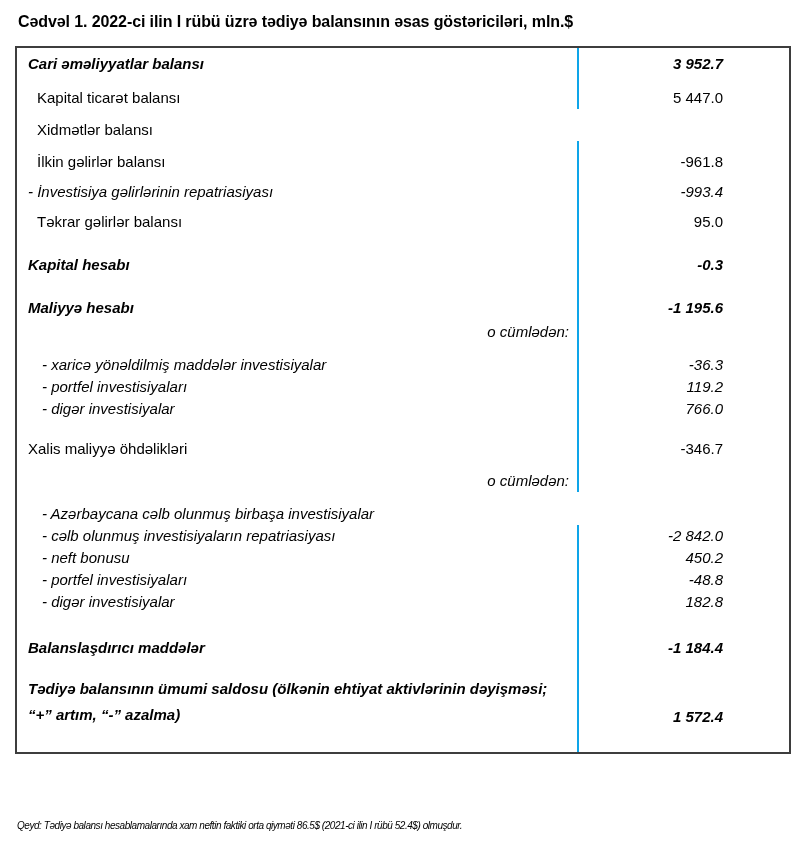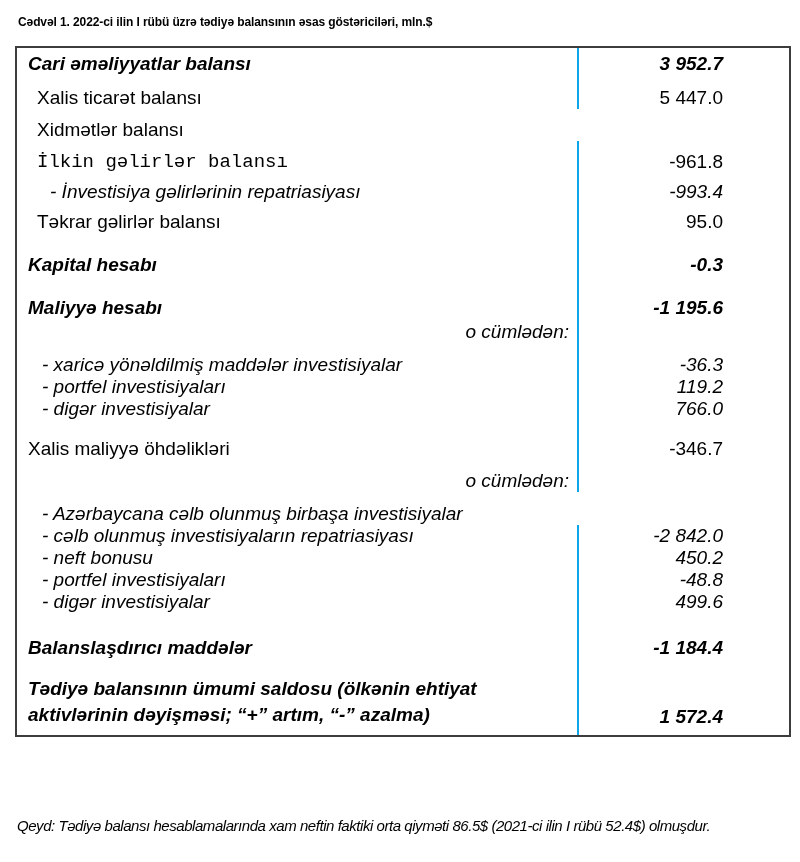--- a/index.html
+++ b/index.html
@@ -2,75 +2,75 @@
 <html><head>
 <meta charset="utf-8">
 <style>
   html,body{margin:0;padding:0;background:#ffffff;}
   .page{
     position:relative;width:800px;height:862px;background:#ffffff;
     font-family:"Liberation Sans",sans-serif;color:#000;overflow:hidden;
   }
   .title{
     position:absolute;left:18px;top:12px;width:760px;
-    font-size:12px;font-weight:700;letter-spacing:-0.1px;line-height:20px;
+    font-size:16px;font-weight:700;letter-spacing:-0.1px;line-height:20px;
   }
   .btable{
     position:absolute;left:15px;top:46px;width:776px;
     border:2px solid #3d3d3d;box-sizing:border-box;background:#fff;
   }
   .row{display:flex;align-items:stretch;}
-  .cell{box-sizing:border-box;line-height:22px;font-size:19px;}
+  .cell{box-sizing:border-box;line-height:22px;font-size:15px;}
   .label{width:560px;padding-right:8px;}
   .val{
     flex:1;border-left:2px solid #0ea5e9;
     display:flex;justify-content:flex-end;align-items:center;
     padding-right:66px;white-space:nowrap;
   }
   
   .s-bold .cell{font-weight:700;font-style:italic;}
   .s-bold .label{padding-left:11px;}
   .s-indent .label{padding-left:20px;}
   .s-italic-sub .cell{font-style:italic;}
-  .s-italic-sub .label{padding-left:33px;}
+  .s-italic-sub .label{padding-left:11px;}
   .s-plain .label{padding-left:11px;}
   .s-group-label .cell{font-style:italic;}
   .s-group-label .label{padding-left:26px;text-align:right;}
   .s-sub-item .cell{font-style:italic;}
   .s-sub-item .label{padding-left:25px;}
   
   .row-offset .cell{min-height:49px;}
   .row-offset .val{align-items:flex-end;}
   .row-final .label{line-height:26px;}
-  .row-final .cell{padding-bottom:7px;font-style:italic;}
+  .row-final .cell{padding-bottom:24px;font-style:italic;}
   .row-final .val{align-items:flex-end;}
   .note{
     position:absolute;left:17px;top:816px;width:772px;
-    font-style:italic;font-size:15px;letter-spacing:-0.45px;line-height:20px;
+    font-style:italic;font-size:10px;letter-spacing:-0.45px;line-height:20px;
   }
 </style>
 </head>
 <body>
 
 <div class="page">
   <div class="title">Cədvəl 1. 2022-ci ilin I rübü üzrə tədiyə balansının əsas göstəriciləri, mln.$</div>
   <div class="btable">
       <div class="row s-bold">
         <div class="cell label" style="padding-top: 5px;">Cari əməliyyatlar balansı</div>
         <div class="cell val" style="padding-top: 5px;">3 952.7</div>
       </div>
       <div class="row s-indent">
-        <div class="cell label" style="padding-top: 12px;">Xalis ticarət balansı</div>
+        <div class="cell label" style="padding-top: 12px;">Kapital ticarət balansı</div>
         <div class="cell val" style="padding-top: 12px;">5 447.0</div>
       </div>
       <div class="row s-indent">
         <div class="cell label" style="padding-top: 10px;">Xidmətlər balansı</div>
       </div>
       <div class="row s-indent">
-        <div class="cell label" style="padding-top: 10px; font-family: Liberation Mono, monospace;">İlkin gəlirlər balansı</div>
+        <div class="cell label" style="padding-top: 10px;">İlkin gəlirlər balansı</div>
         <div class="cell val" style="padding-top: 10px;">-961.8</div>
       </div>
       <div class="row s-italic-sub">
         <div class="cell label" style="padding-top: 8px;">- İnvestisiya gəlirlərinin repatriasiyası</div>
         <div class="cell val" style="padding-top: 8px;">-993.4</div>
       </div>
       <div class="row s-indent">
         <div class="cell label" style="padding-top: 8px;">Təkrar gəlirlər balansı</div>
         <div class="cell val" style="padding-top: 8px;">95.0</div>
       </div>
@@ -116,21 +116,21 @@
       <div class="row s-sub-item">
         <div class="cell label" style="padding-top: 0px;">- neft bonusu</div>
         <div class="cell val" style="padding-top: 0px;">450.2</div>
       </div>
       <div class="row s-sub-item">
         <div class="cell label" style="padding-top: 0px;">- portfel investisiyaları</div>
         <div class="cell val" style="padding-top: 0px;">-48.8</div>
       </div>
       <div class="row s-sub-item">
         <div class="cell label" style="padding-top: 0px;">- digər investisiyalar</div>
-        <div class="cell val" style="padding-top: 0px;">499.6</div>
+        <div class="cell val" style="padding-top: 0px;">182.8</div>
       </div>
       <div class="row s-bold">
         <div class="cell label" style="padding-top: 24px;">Balanslaşdırıcı maddələr</div>
         <div class="cell val" style="padding-top: 24px;">-1 184.4</div>
       </div>
       <div class="row s-bold row-final">
         <div class="cell label" style="padding-top: 17px;">Tədiyə balansının ümumi saldosu (ölkənin ehtiyat aktivlərinin dəyişməsi;  “+” artım,  “-” azalma)</div>
         <div class="cell val" style="padding-top: 17px;">1 572.4</div>
       </div>
     </div>

